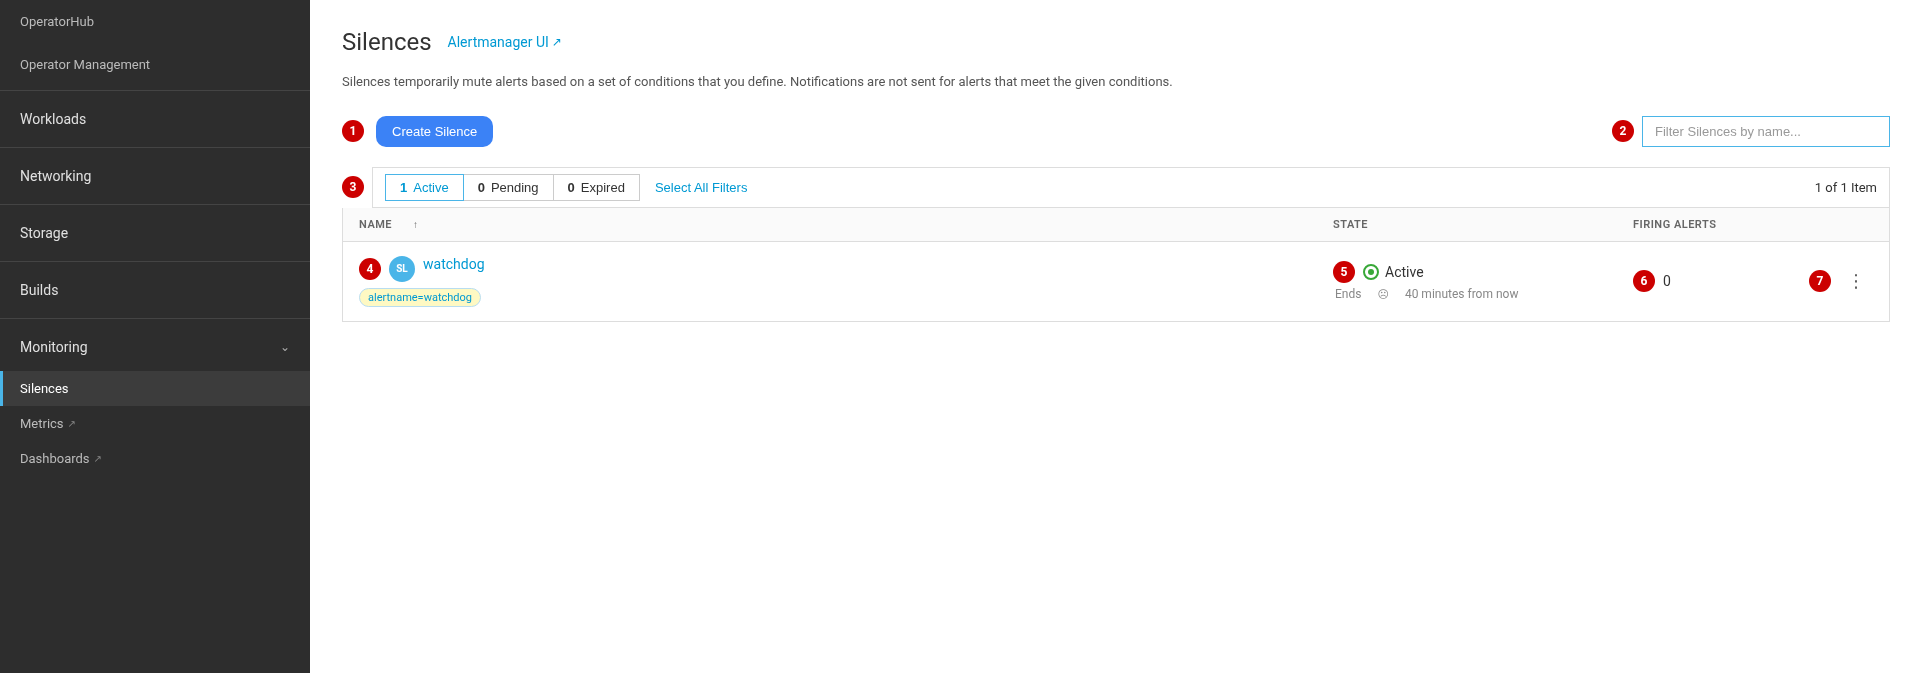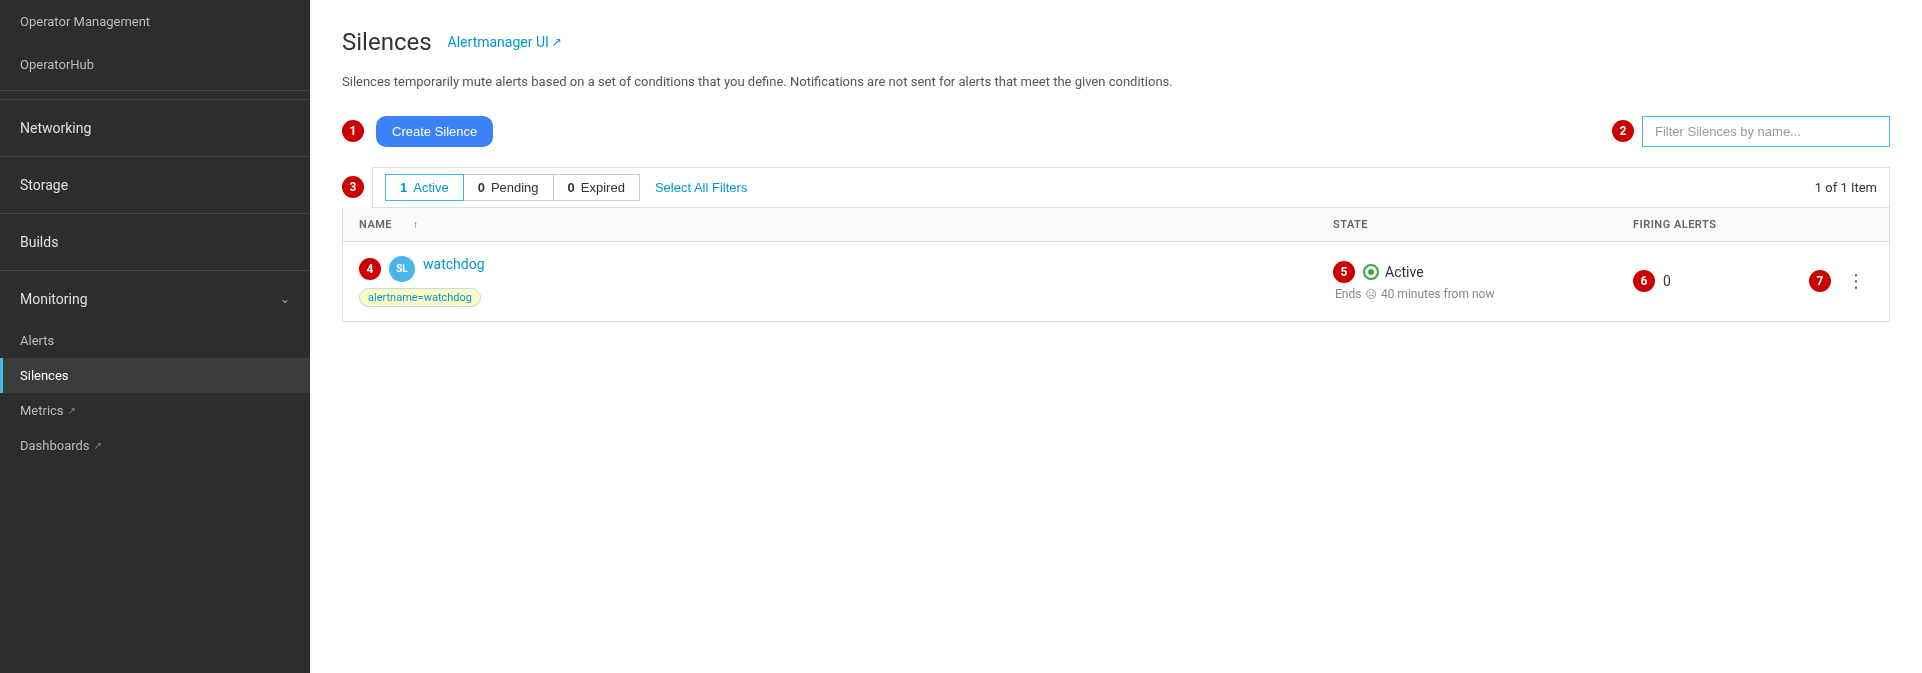--- a/index.html
+++ b/index.html
@@ -264,21 +264,21 @@
       width: 6px;
       height: 6px;
       border-radius: 50%;
       background: #38a838;
     }
     .state-ends {
       font-size: 12px;
       color: #888;
       display: flex;
       align-items: center;
-      gap: 4px;
+      gap: 16px;
       padding-left: 2px;
       text-align: right;
     }
     .clock-icon { color: #888; font-size: 11px; }
 
     
     .firing-cell {
       font-size: 14px;
       color: #333;
     }
@@ -302,25 +302,28 @@
     .section-with-badge {
       display: flex;
       align-items: center;
       gap: 8px;
     }
   </style>
 </head>
 <body>
 
 <nav class="sidebar">
+  <div class="sidebar-top-item">OperatorHub</div>
   <div class="sidebar-top-item">Operator Management</div>
-  <div class="sidebar-top-item">OperatorHub</div>
 
   <div class="sidebar-divider"></div>
 
+  <div class="sidebar-section">
+    <span>Workloads</span>
+  </div>
 
   <div class="sidebar-divider"></div>
 
   <div class="sidebar-section">
     <span>Networking</span>
   </div>
 
   <div class="sidebar-divider"></div>
 
   <div class="sidebar-section">
@@ -333,23 +336,20 @@
     <span>Builds</span>
   </div>
 
   <div class="sidebar-divider"></div>
 
   <div class="sidebar-section">
     <span>Monitoring</span>
     <span class="chevron">⌄</span>
   </div>
 
-  <div class="sidebar-subsection">
-    <span>Alerts</span>
-  </div>
   <div class="sidebar-subsection active">
     <span>Silences</span>
   </div>
   <div class="sidebar-subsection">
     <span class="sidebar-subsection-link">
       <span>Metrics</span>
       <span class="ext-icon">↗</span>
     </span>
   </div>
   <div class="sidebar-subsection">

